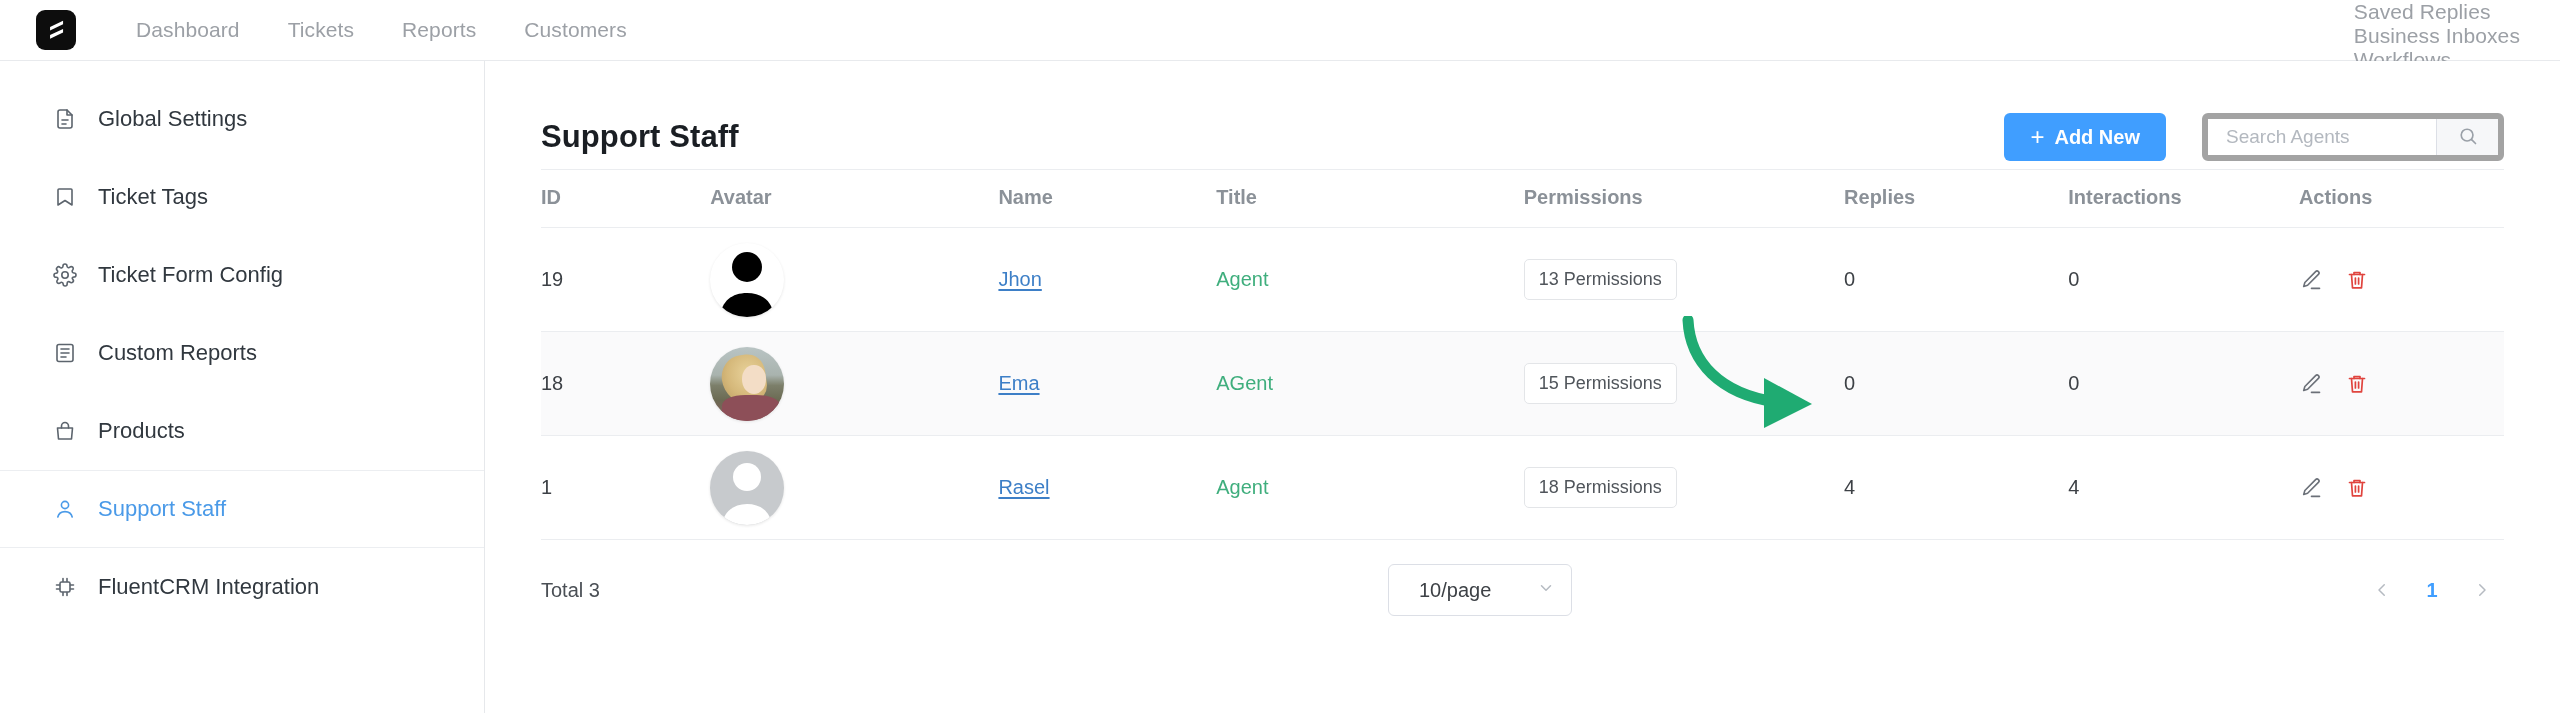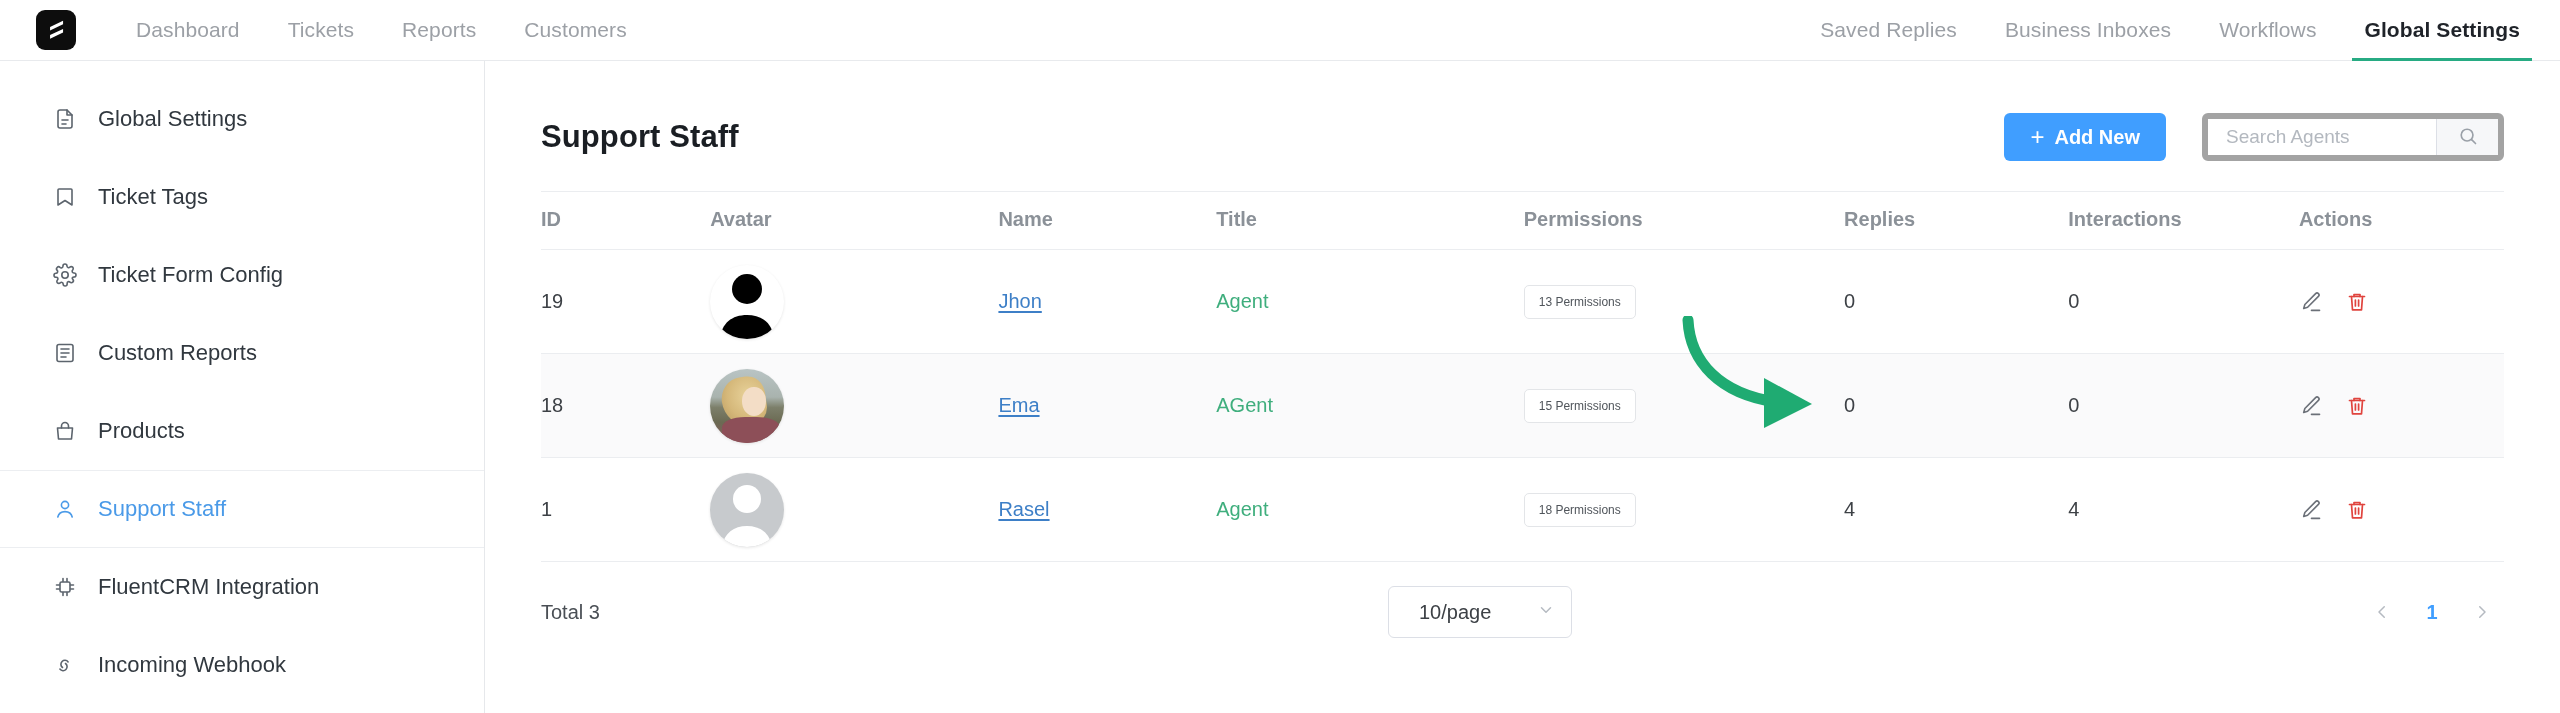--- a/index.html
+++ b/index.html
@@ -31,21 +31,21 @@
   }
   .logo {
     width: 40px; height: 40px;
     background: #0d0d0d;
     border-radius: 9px;
     display: flex; align-items: center; justify-content: center;
   }
   .nav-left, .nav-right {
     display: flex; align-items: stretch;
   }
-  .nav-right { margin-left: auto; padding-right: 16px; }
+  .nav-right { margin-left: auto; padding-right: 16px; flex-direction: column; }
   .nav-item {
     display: flex; align-items: center;
     padding: 0 24px;
     font-size: 21px;
     color: #9ca0a6;
     letter-spacing: .1px;
     cursor: pointer;
     position: relative;
     white-space: nowrap;
   }
@@ -182,21 +182,20 @@
     background: #f6f7f9;
     display: flex; align-items: center; justify-content: center;
     cursor: pointer;
     color: #9aa0a8;
   }
 
   
   table.staff {
     width: 100%;
     border-collapse: collapse;
-    margin-top: 22px;
     table-layout: fixed;
   }
   table.staff thead th {
     text-align: left;
     font-size: 20px;
     font-weight: 600;
     color: #8b9198;
     padding: 16px 0 18px 0;
     border-bottom: 1px solid #ebedf0;
     border-top: 1px solid #ebedf0;
@@ -264,21 +263,21 @@
     text-underline-offset: 3px;
     cursor: pointer;
     font-size: 20px;
   }
   .title-txt { color: #3fae7d; font-size: 20px; }
   .perm-badge {
     display: inline-block;
     border: 1px solid #e3e5e8;
     border-radius: 5px;
     padding: 9px 14px;
-    font-size: 12px;
+    font-size: 18px;
     color: #50555b;
     background: #fff;
     cursor: pointer;
   }
   .act-cell { display: flex; align-items: center; gap: 22px; }
   .icon-btn { cursor: pointer; display: flex; }
   .icon-edit { color: #6b7078; }
   .icon-del  { color: #e0443e; }
 
   
@@ -436,29 +435,20 @@
     <div class="side-item">
       <span class="side-icon">
         <svg viewBox="0 0 24 24" fill="none" stroke="currentColor" stroke-width="1.6" stroke-linecap="round" stroke-linejoin="round">
             <rect x="7" y="7" width="10" height="10" rx="1.6"></rect>
             <path d="M10 3.5v3M14 3.5v3M10 17.5v3M14 17.5v3M3.5 10h3M3.5 14h3M17.5 10h3M17.5 14h3"></path>
           </svg>
       </span>
       <span>FluentCRM Integration</span>
     </div>
 
-    <div class="side-item">
-      <span class="side-icon">
-        <svg viewBox="0 0 24 24" fill="none" stroke="currentColor" stroke-width="1.6" stroke-linecap="round" stroke-linejoin="round">
-            <path d="M9.5 14.5a4 4 0 1 1 5.6-5.6"></path>
-            <path d="M12.5 10.5a4 4 0 1 1-5.6 5.6"></path>
-          </svg>
-      </span>
-      <span>Incoming Webhook</span>
-    </div>
   </nav>
 
   <main class="main">
     <section class="card">
       <div class="card-inner">
 
         <div class="page-head">
           <h1 class="page-title">Support Staff</h1>
 
           <div class="head-actions">

